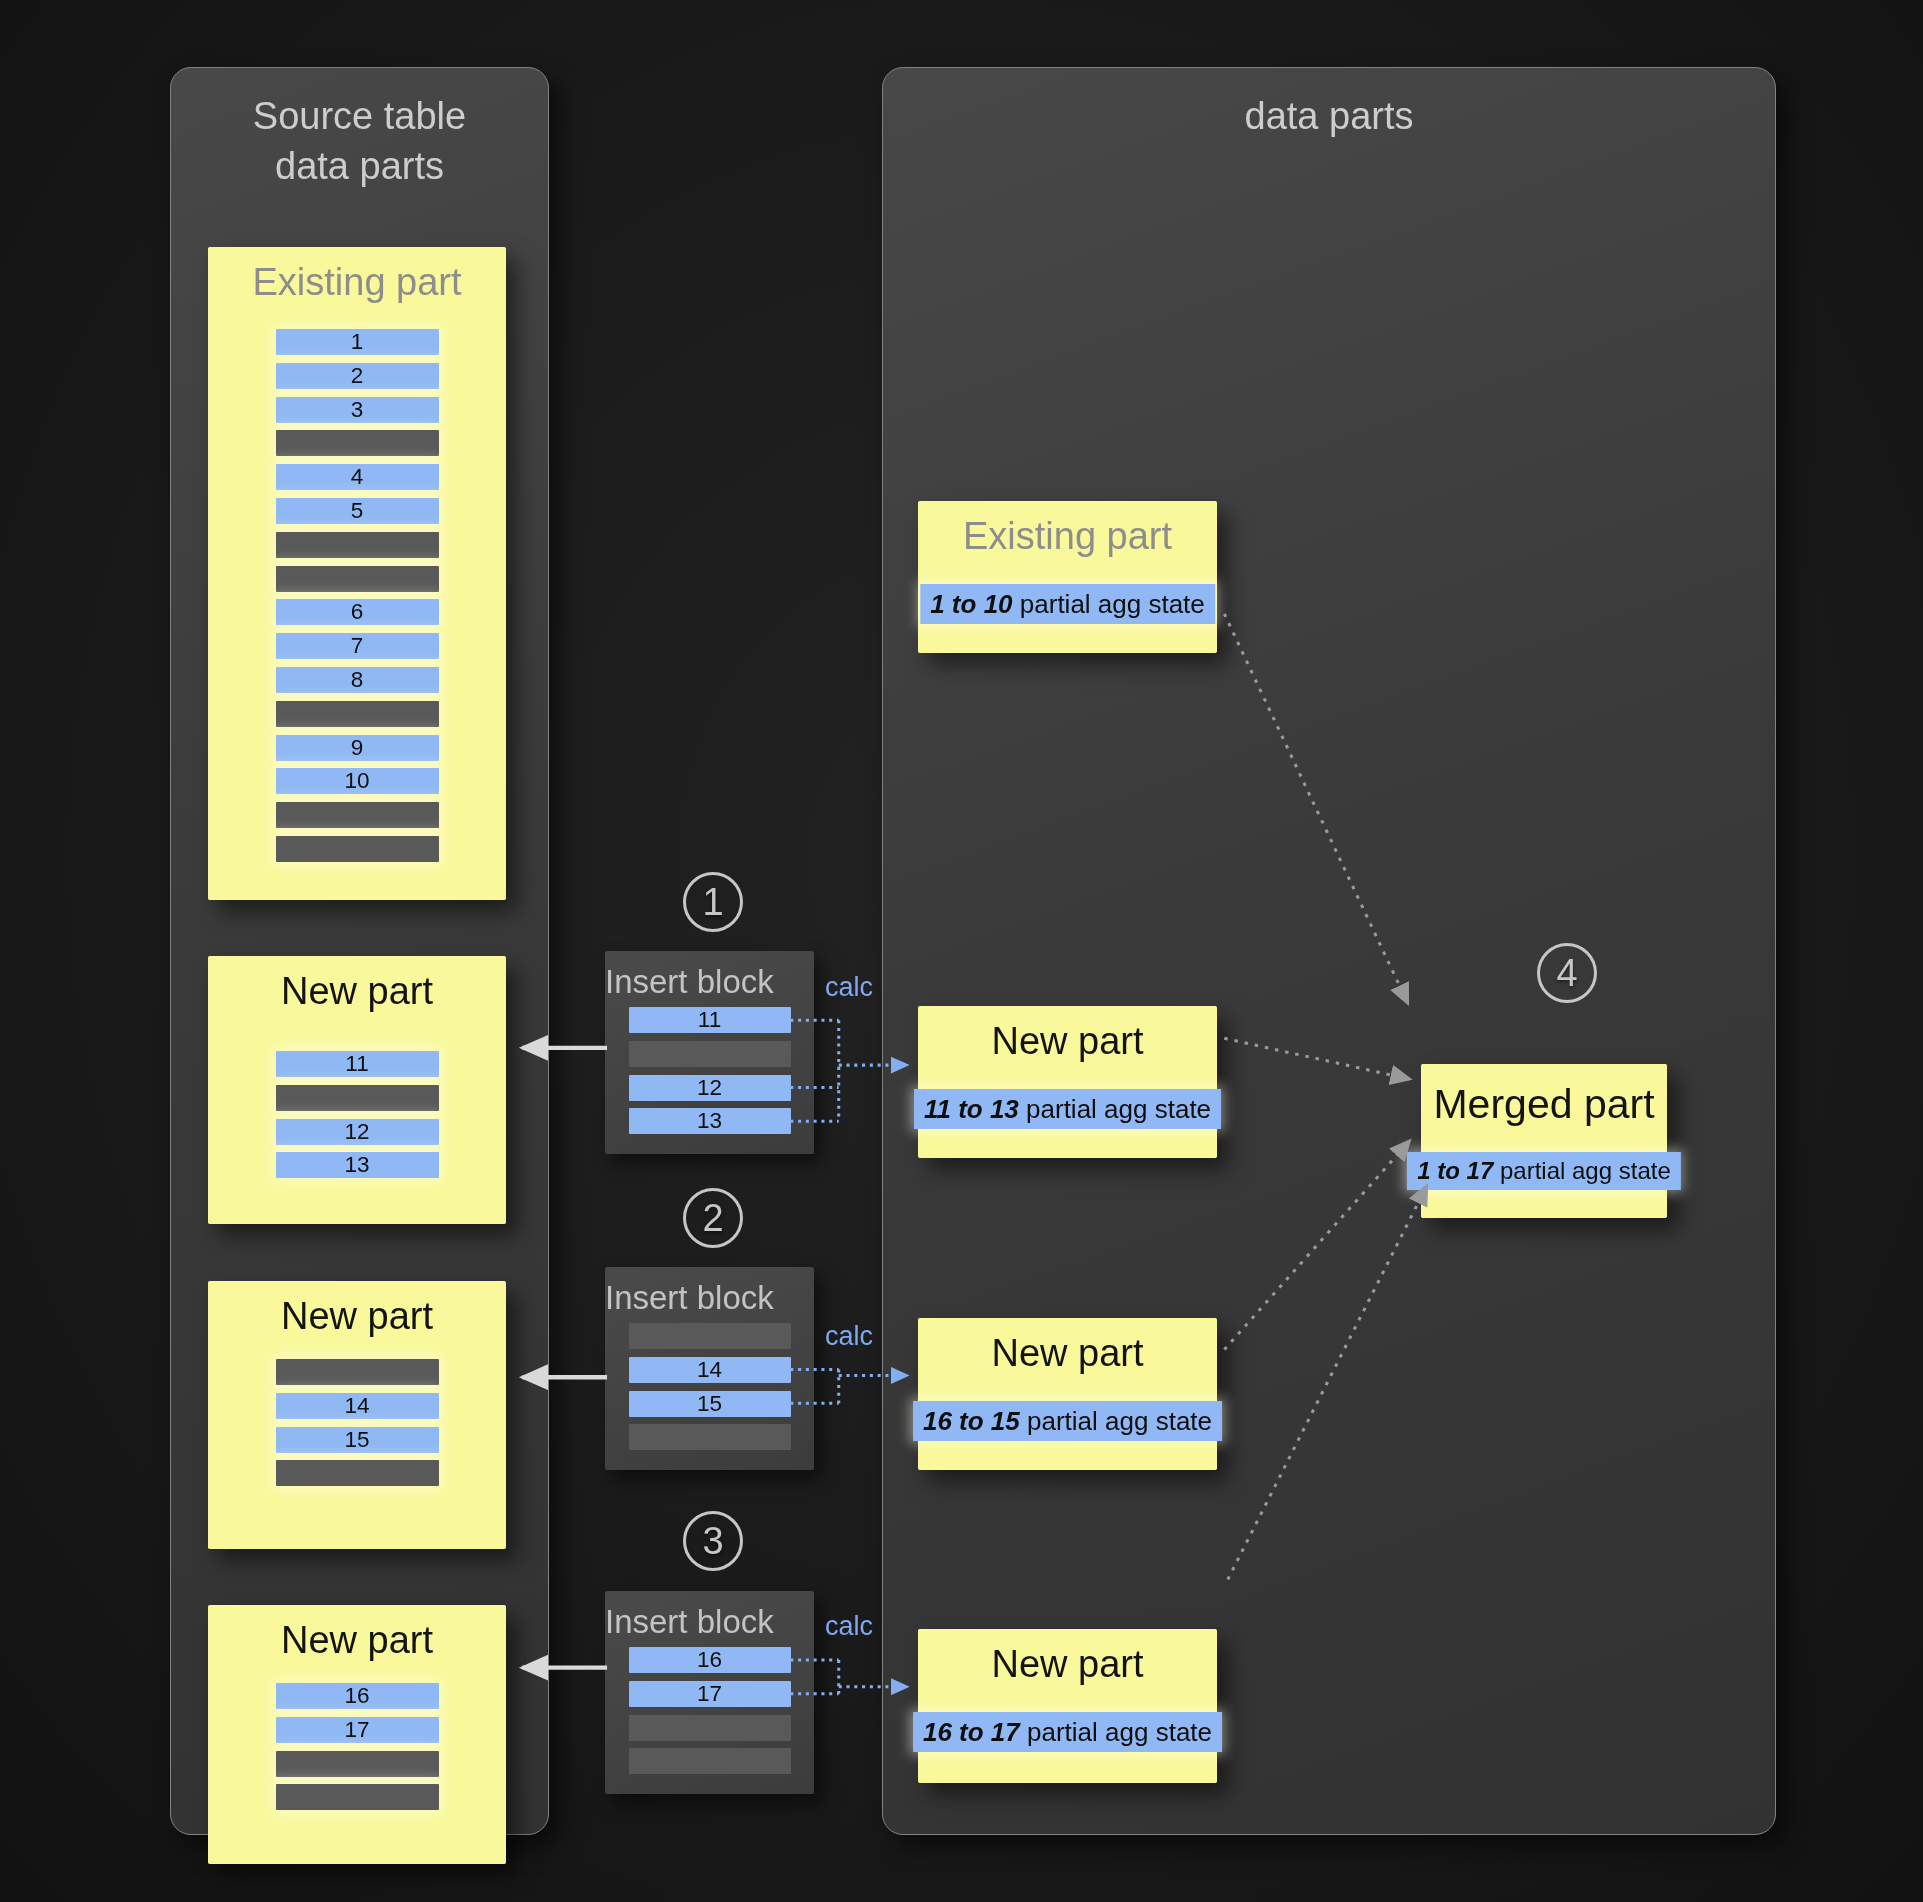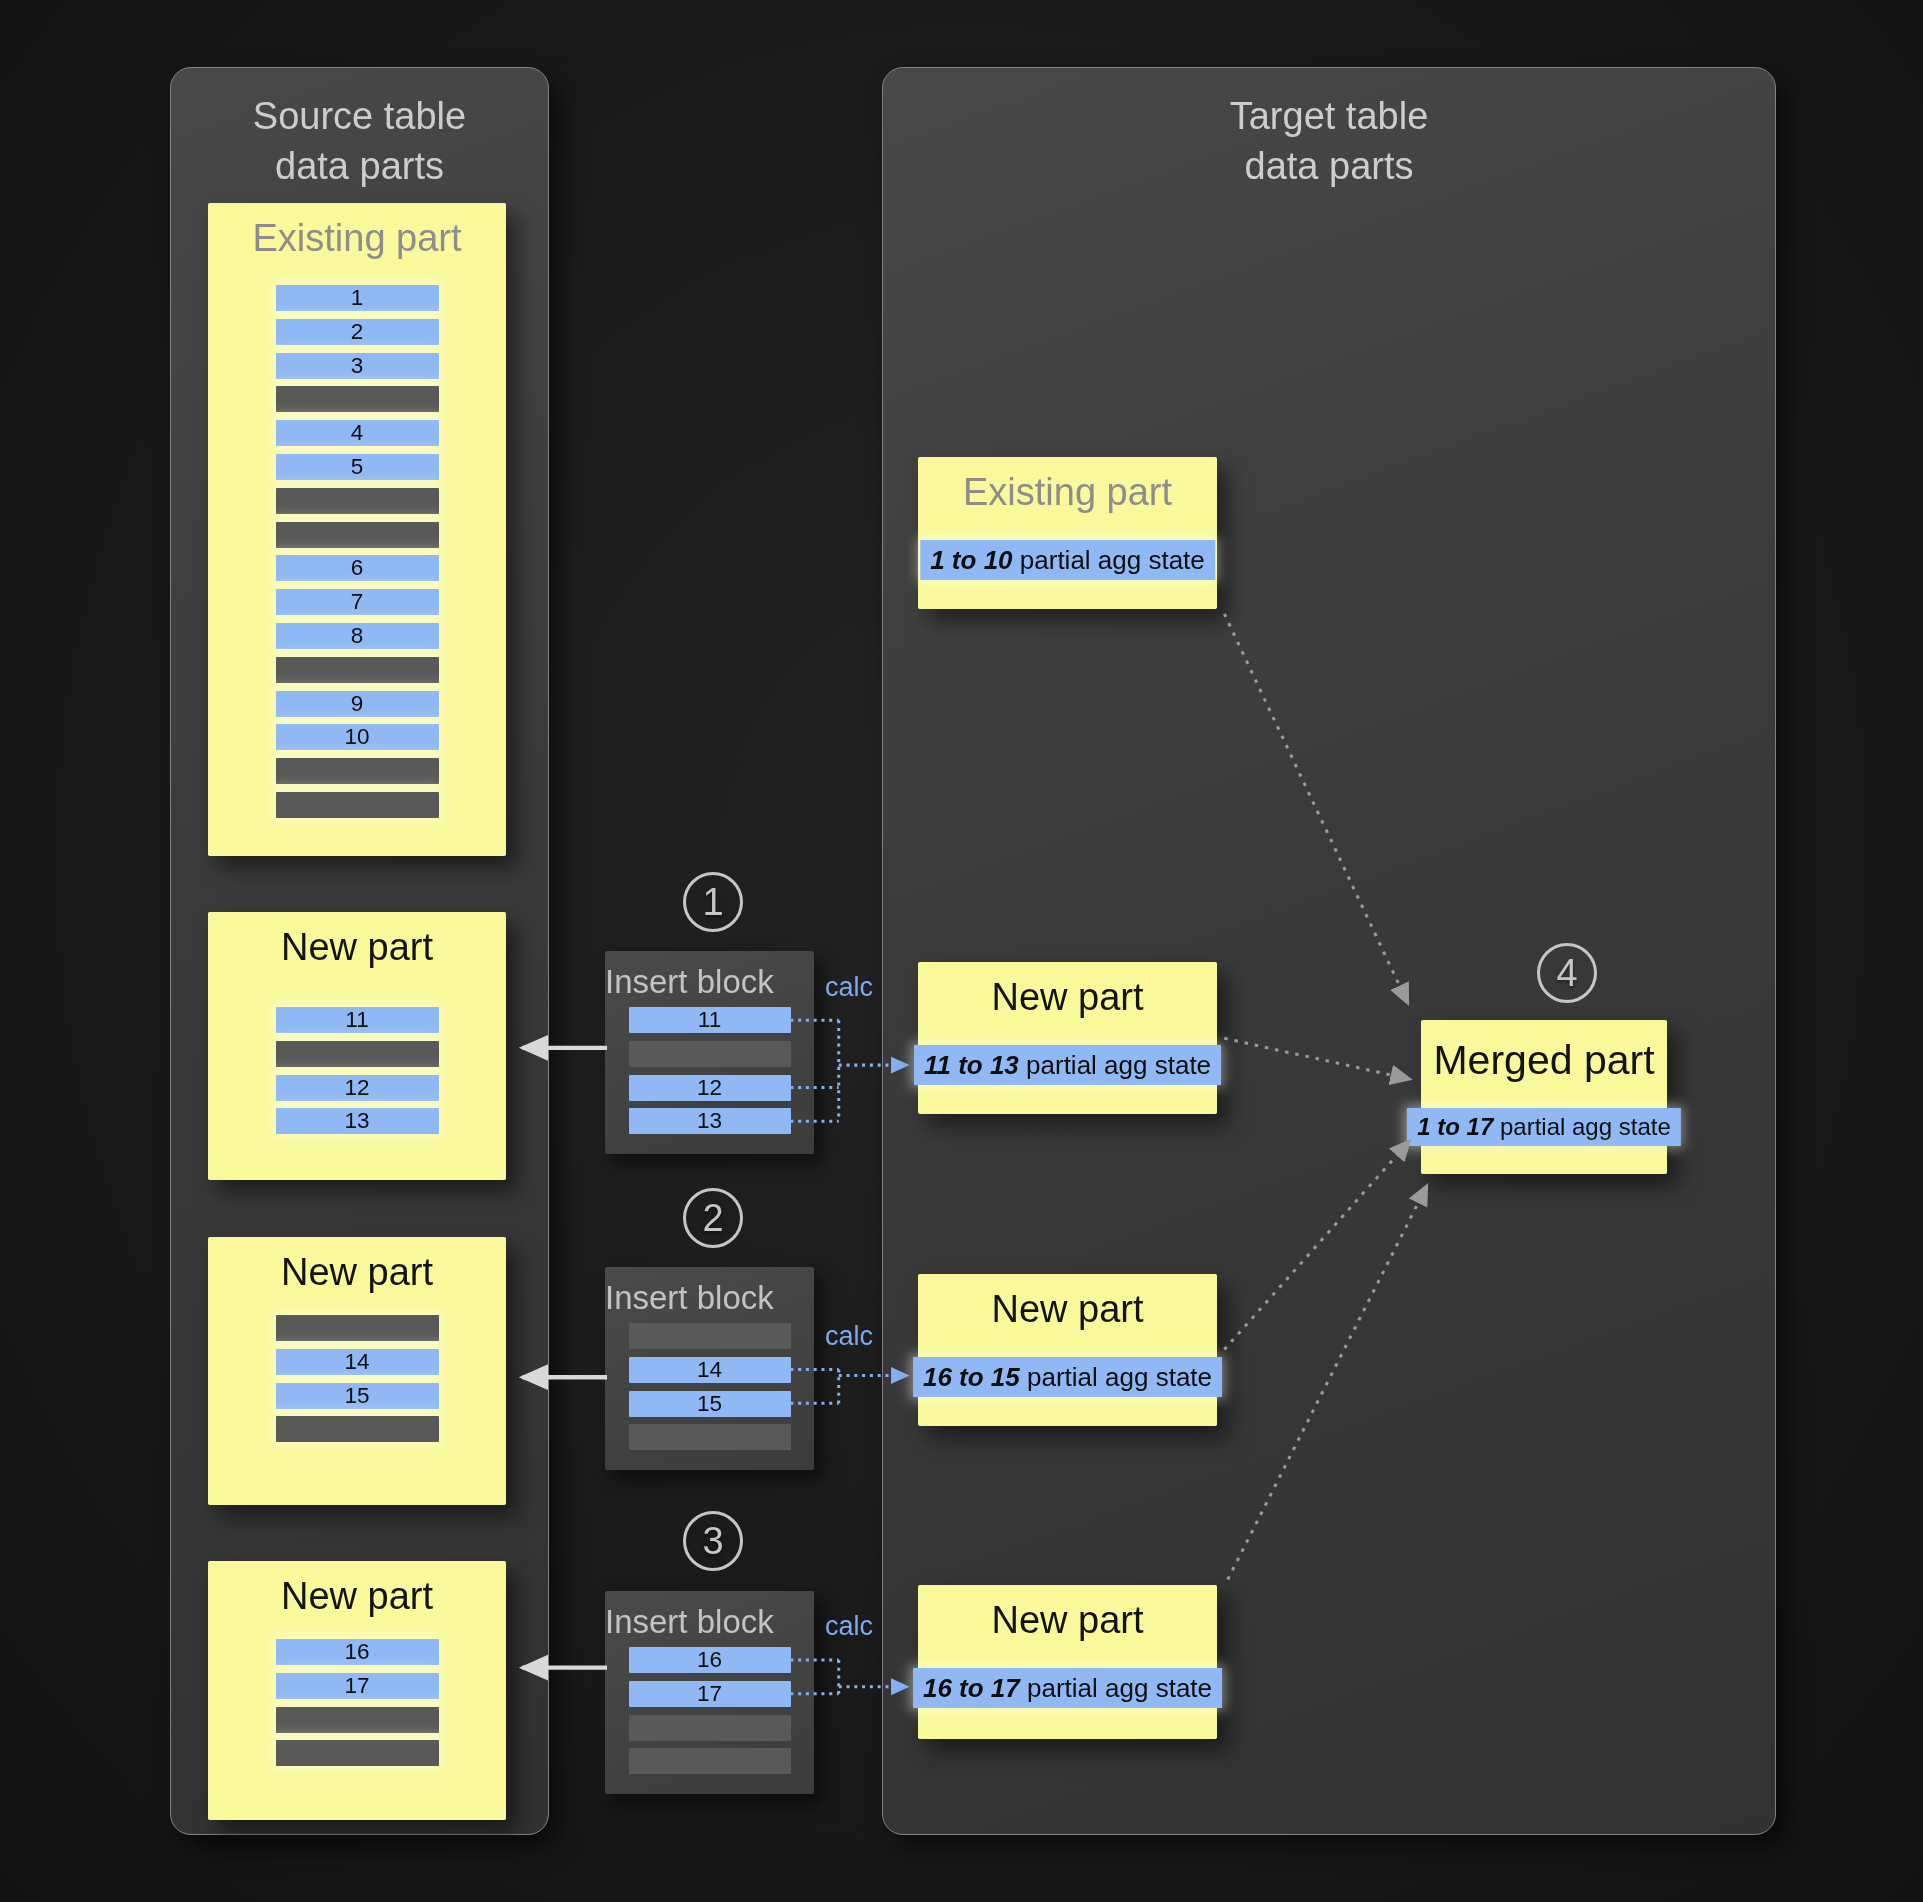--- a/index.html
+++ b/index.html
@@ -13,20 +13,21 @@
     background:linear-gradient(160deg,#484848 0%,#3a3a3a 45%,#323232 100%);
     box-shadow:10.4px 12px 24px rgba(0,0,0,.55);
   }
   .panel-title{
     position:absolute;top:22.5px;left:0;right:0;text-align:center;
     font-size:38px;line-height:1.32;color:#cdcdcd;
   }
   .part{
     position:absolute;background:#f9f99b;border-radius:1.7px;
     box-shadow:10.4px 12px 21px rgba(0,0,0,.5);
+    margin-top:44px;
   }
   .part-title{
     position:absolute;top:14px;left:0;right:0;text-align:center;
     font-size:38px;color:#141414;white-space:nowrap;
   }
   .part-title.muted{color:#8d8d8d;}
   .part-title.big{font-size:41px;top:17.3px;}
   .rows{
     position:absolute;left:0;right:0;display:flex;flex-direction:column;
     align-items:center;gap:7.8px;
@@ -74,21 +75,20 @@
 
   <section class="panel" style="left:170px;top:67px;width:377px;height:1766px;">
     <header class="panel-title">
       <div>Source table</div>
       <div>data parts</div>
     </header>
   </section>
 
   <section class="panel" style="left:882px;top:67px;width:892px;height:1766px;">
     <header class="panel-title">
-      <div>Target table</div>
       <div>data parts</div>
     </header>
   </section>
 
   <div class="part" style="left:208px;top:203px;width:298px;height:653px;">
     <div class="part-title muted">Existing part</div>
     <div class="rows" style="top:82px;">
         <div class="row row-data">1</div>
         <div class="row row-data">2</div>
         <div class="row row-data">3</div>

